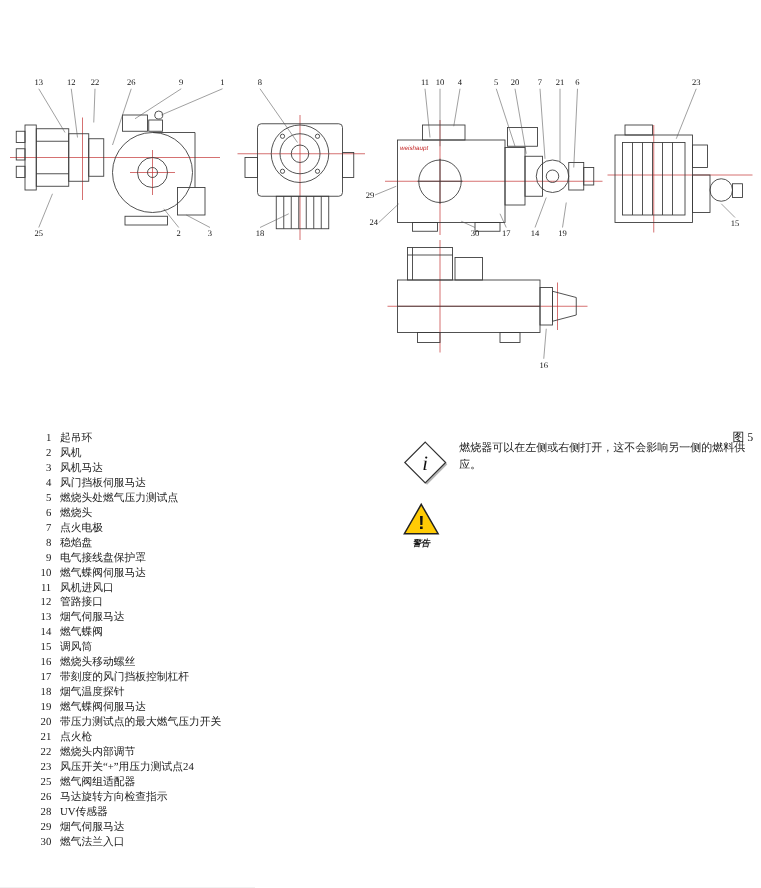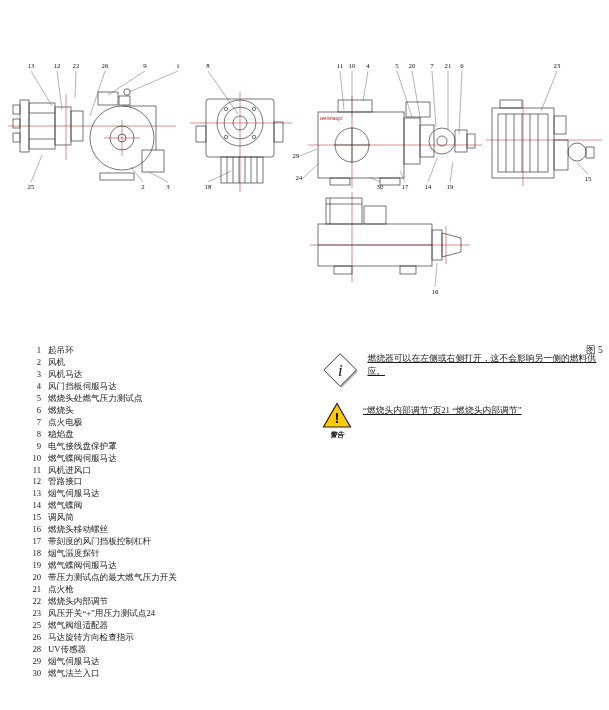--- a/index.html
+++ b/index.html
@@ -11,21 +11,21 @@
   .drawing{position:absolute;left:0;top:0;}
   .ln{fill:none;stroke:#3a3a3a;stroke-width:0.7;}
   .leader{stroke:#555;stroke-width:0.45;}
   .callout-num{font-size:6.8px;fill:#111;text-anchor:middle;font-family:"Liberation Serif","DejaVu Serif",serif;}
   .logo{fill:#c22222;font-size:5px;font-style:italic;stroke:none;font-family:"Liberation Sans",sans-serif;}
   .red{stroke:#c23030;stroke-width:0.55;}
   .figure-label{position:absolute;left:543px;top:344px;font-size:9.5px;margin-left:43px;}
   .note{position:absolute;display:flex;gap:9px;align-items:flex-start;}
   .info-note{left:320px;top:350px;width:284px;}
   .warning-note{left:320px;top:402px;width:284px;}
-  .note-text{font-size:8.8px;line-height:13px;padding-top:2px;text-decoration:underline;}
+  .note-text{font-size:8.8px;line-height:13px;padding-top:2px;}
   .warn-icon-wrap{display:flex;flex-direction:column;align-items:center;flex:0 0 34px;}
   .warn-label{font-size:7px;font-weight:bold;margin-top:1px;font-style:italic;}
   .parts-list{position:absolute;left:28px;top:345px;width:292px;font-size:8.6px;}
   .row{display:flex;line-height:11.95px;}
   .num{width:13px;flex:0 0 13px;text-align:right;margin-right:7px;}
 </style>
 </head>
 <body>
 
 <div class="page">
@@ -207,21 +207,20 @@
   </div>
 
   <div class="note warning-note">
     <div class="warn-icon-wrap">
       <svg width="30" height="27" viewBox="0 0 30 27">
         <polygon points="15,1.5 28.5,25 1.5,25" fill="#ffcb05" stroke="#222" stroke-width="1.2"></polygon>
         <text x="15" y="21" text-anchor="middle" font-size="15" font-weight="bold" fill="#111" font-family="'Liberation Sans',sans-serif">!</text>
       </svg>
       <div class="warn-label">警告</div>
     </div>
-    <div class="note-text">“燃烧头内部调节”页21 “燃烧头内部调节”</div>
   </div>
 
   <div class="parts-list" id="parts-list">
       <div class="row">
         <span class="num">1</span>
         <span class="txt">起吊环</span>
       </div>
       <div class="row">
         <span class="num">2</span>
         <span class="txt">风机</span>

